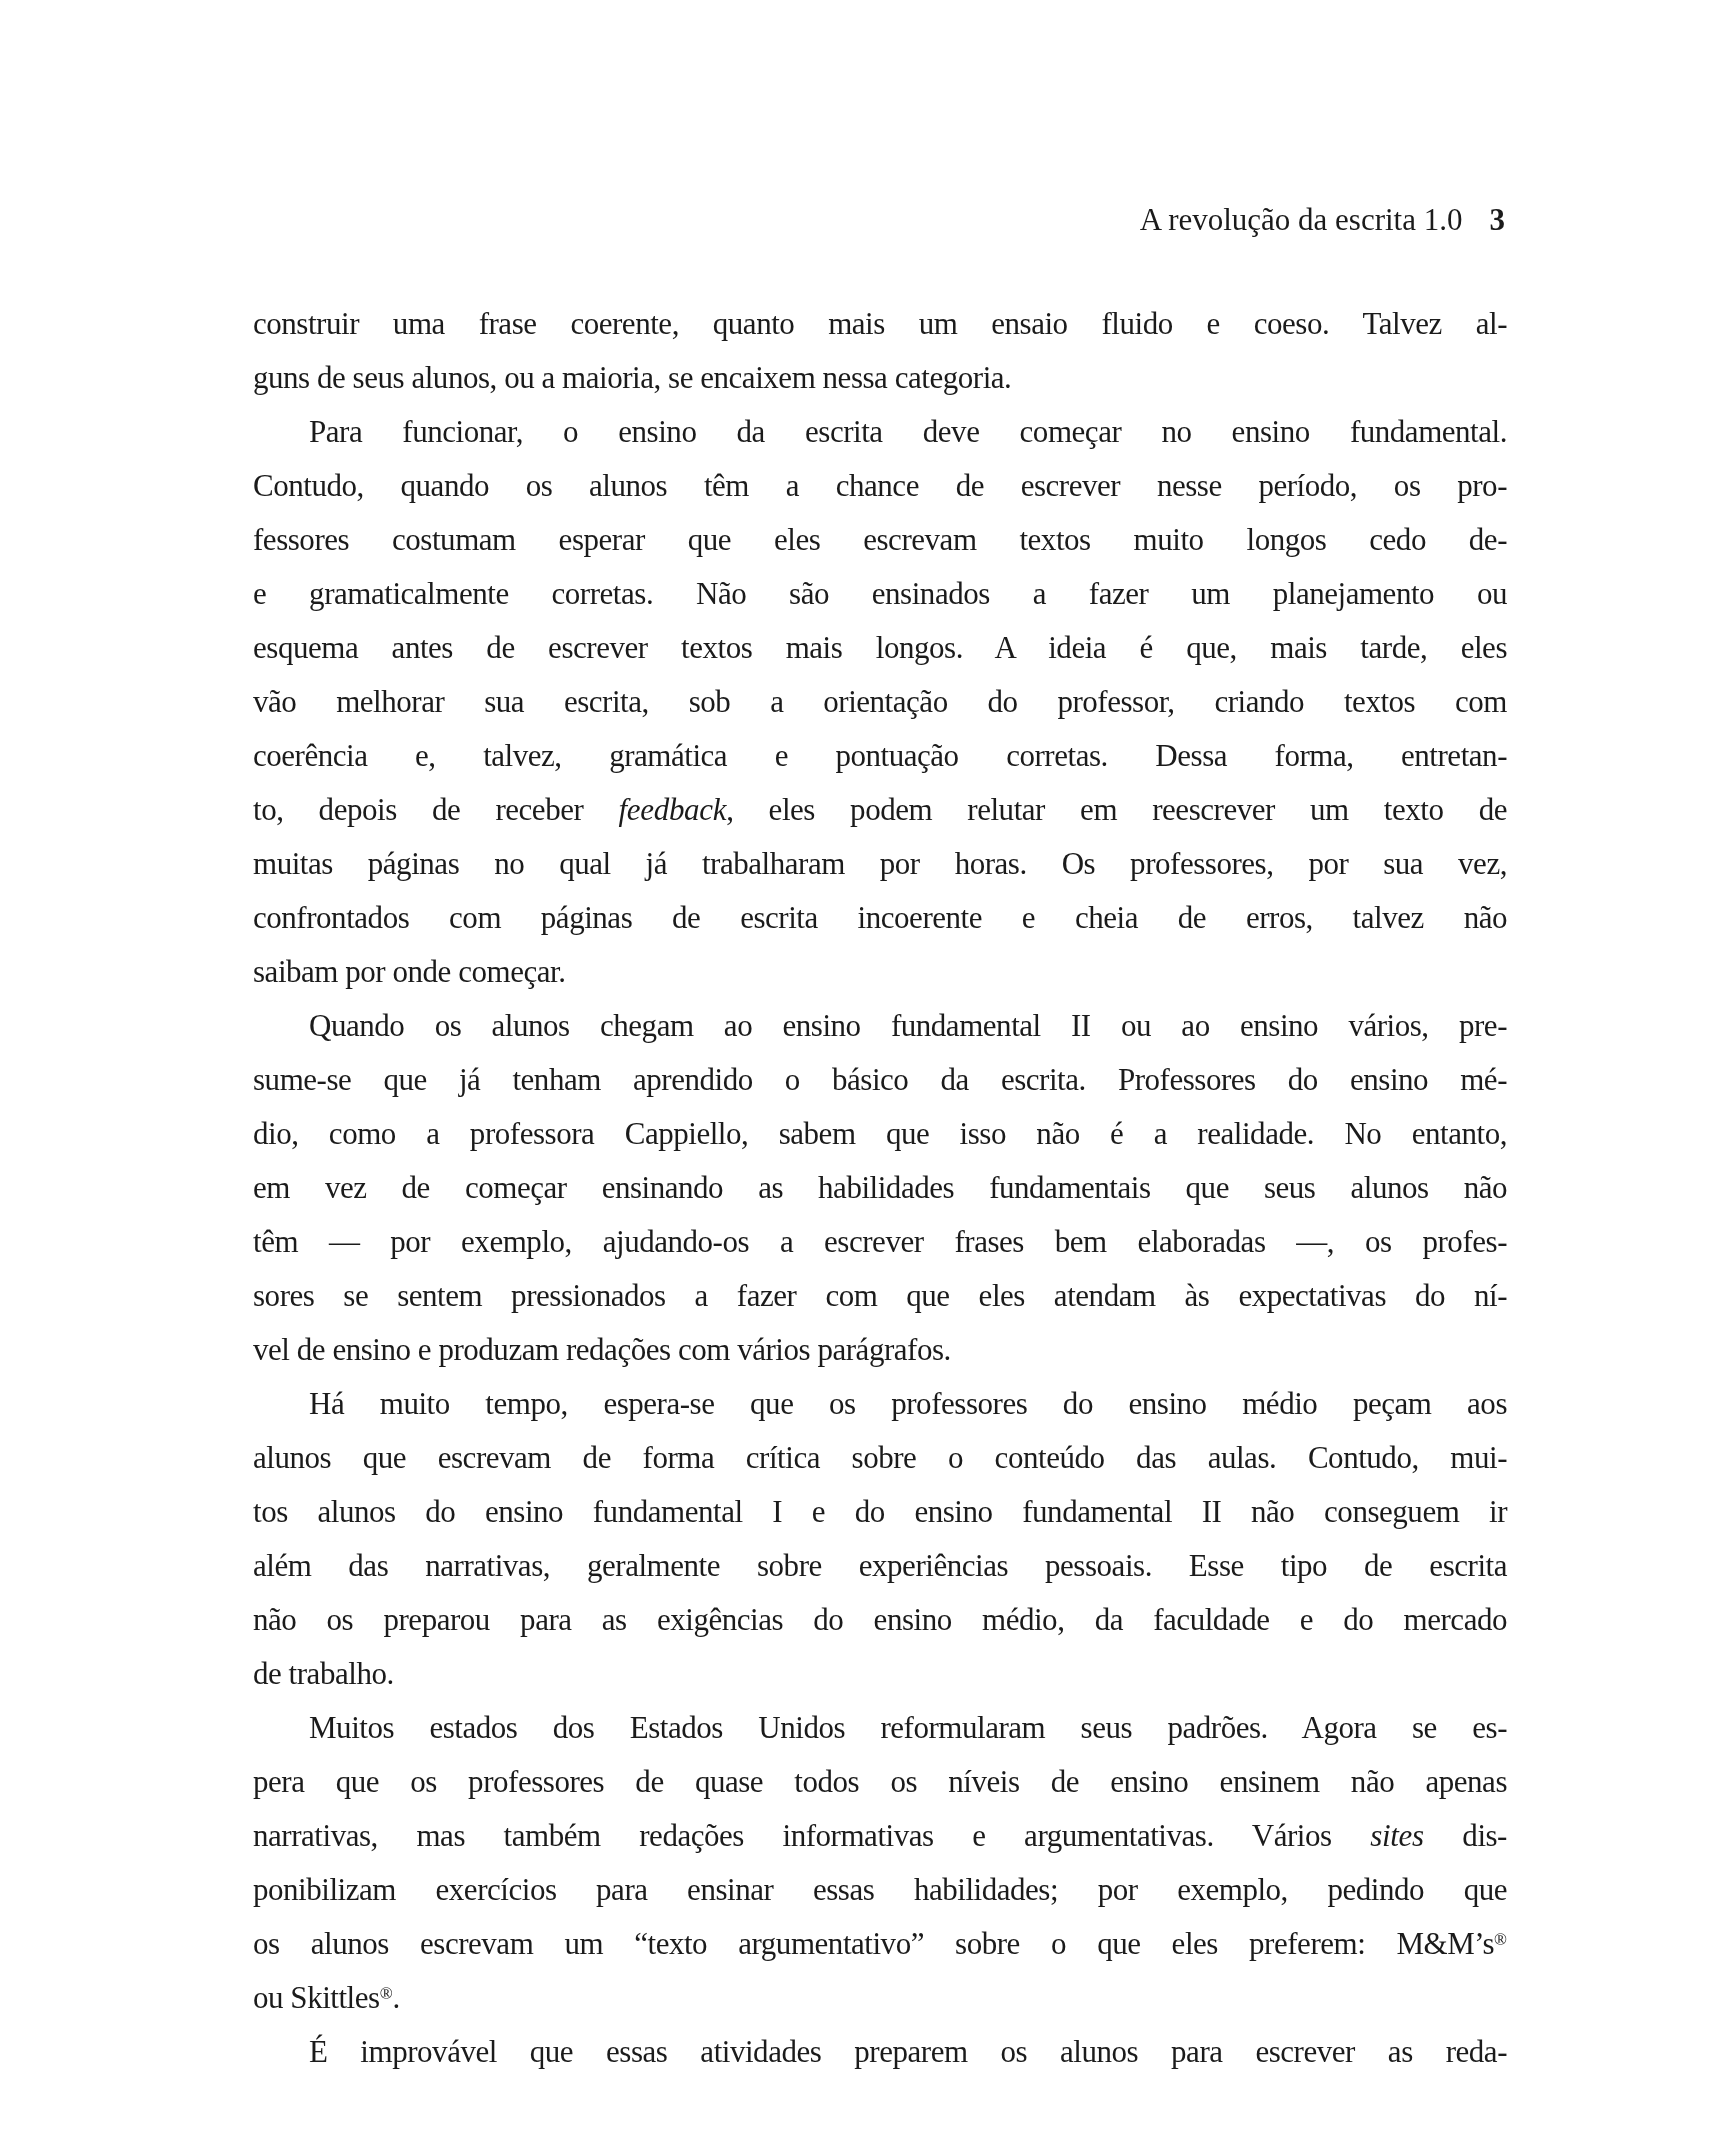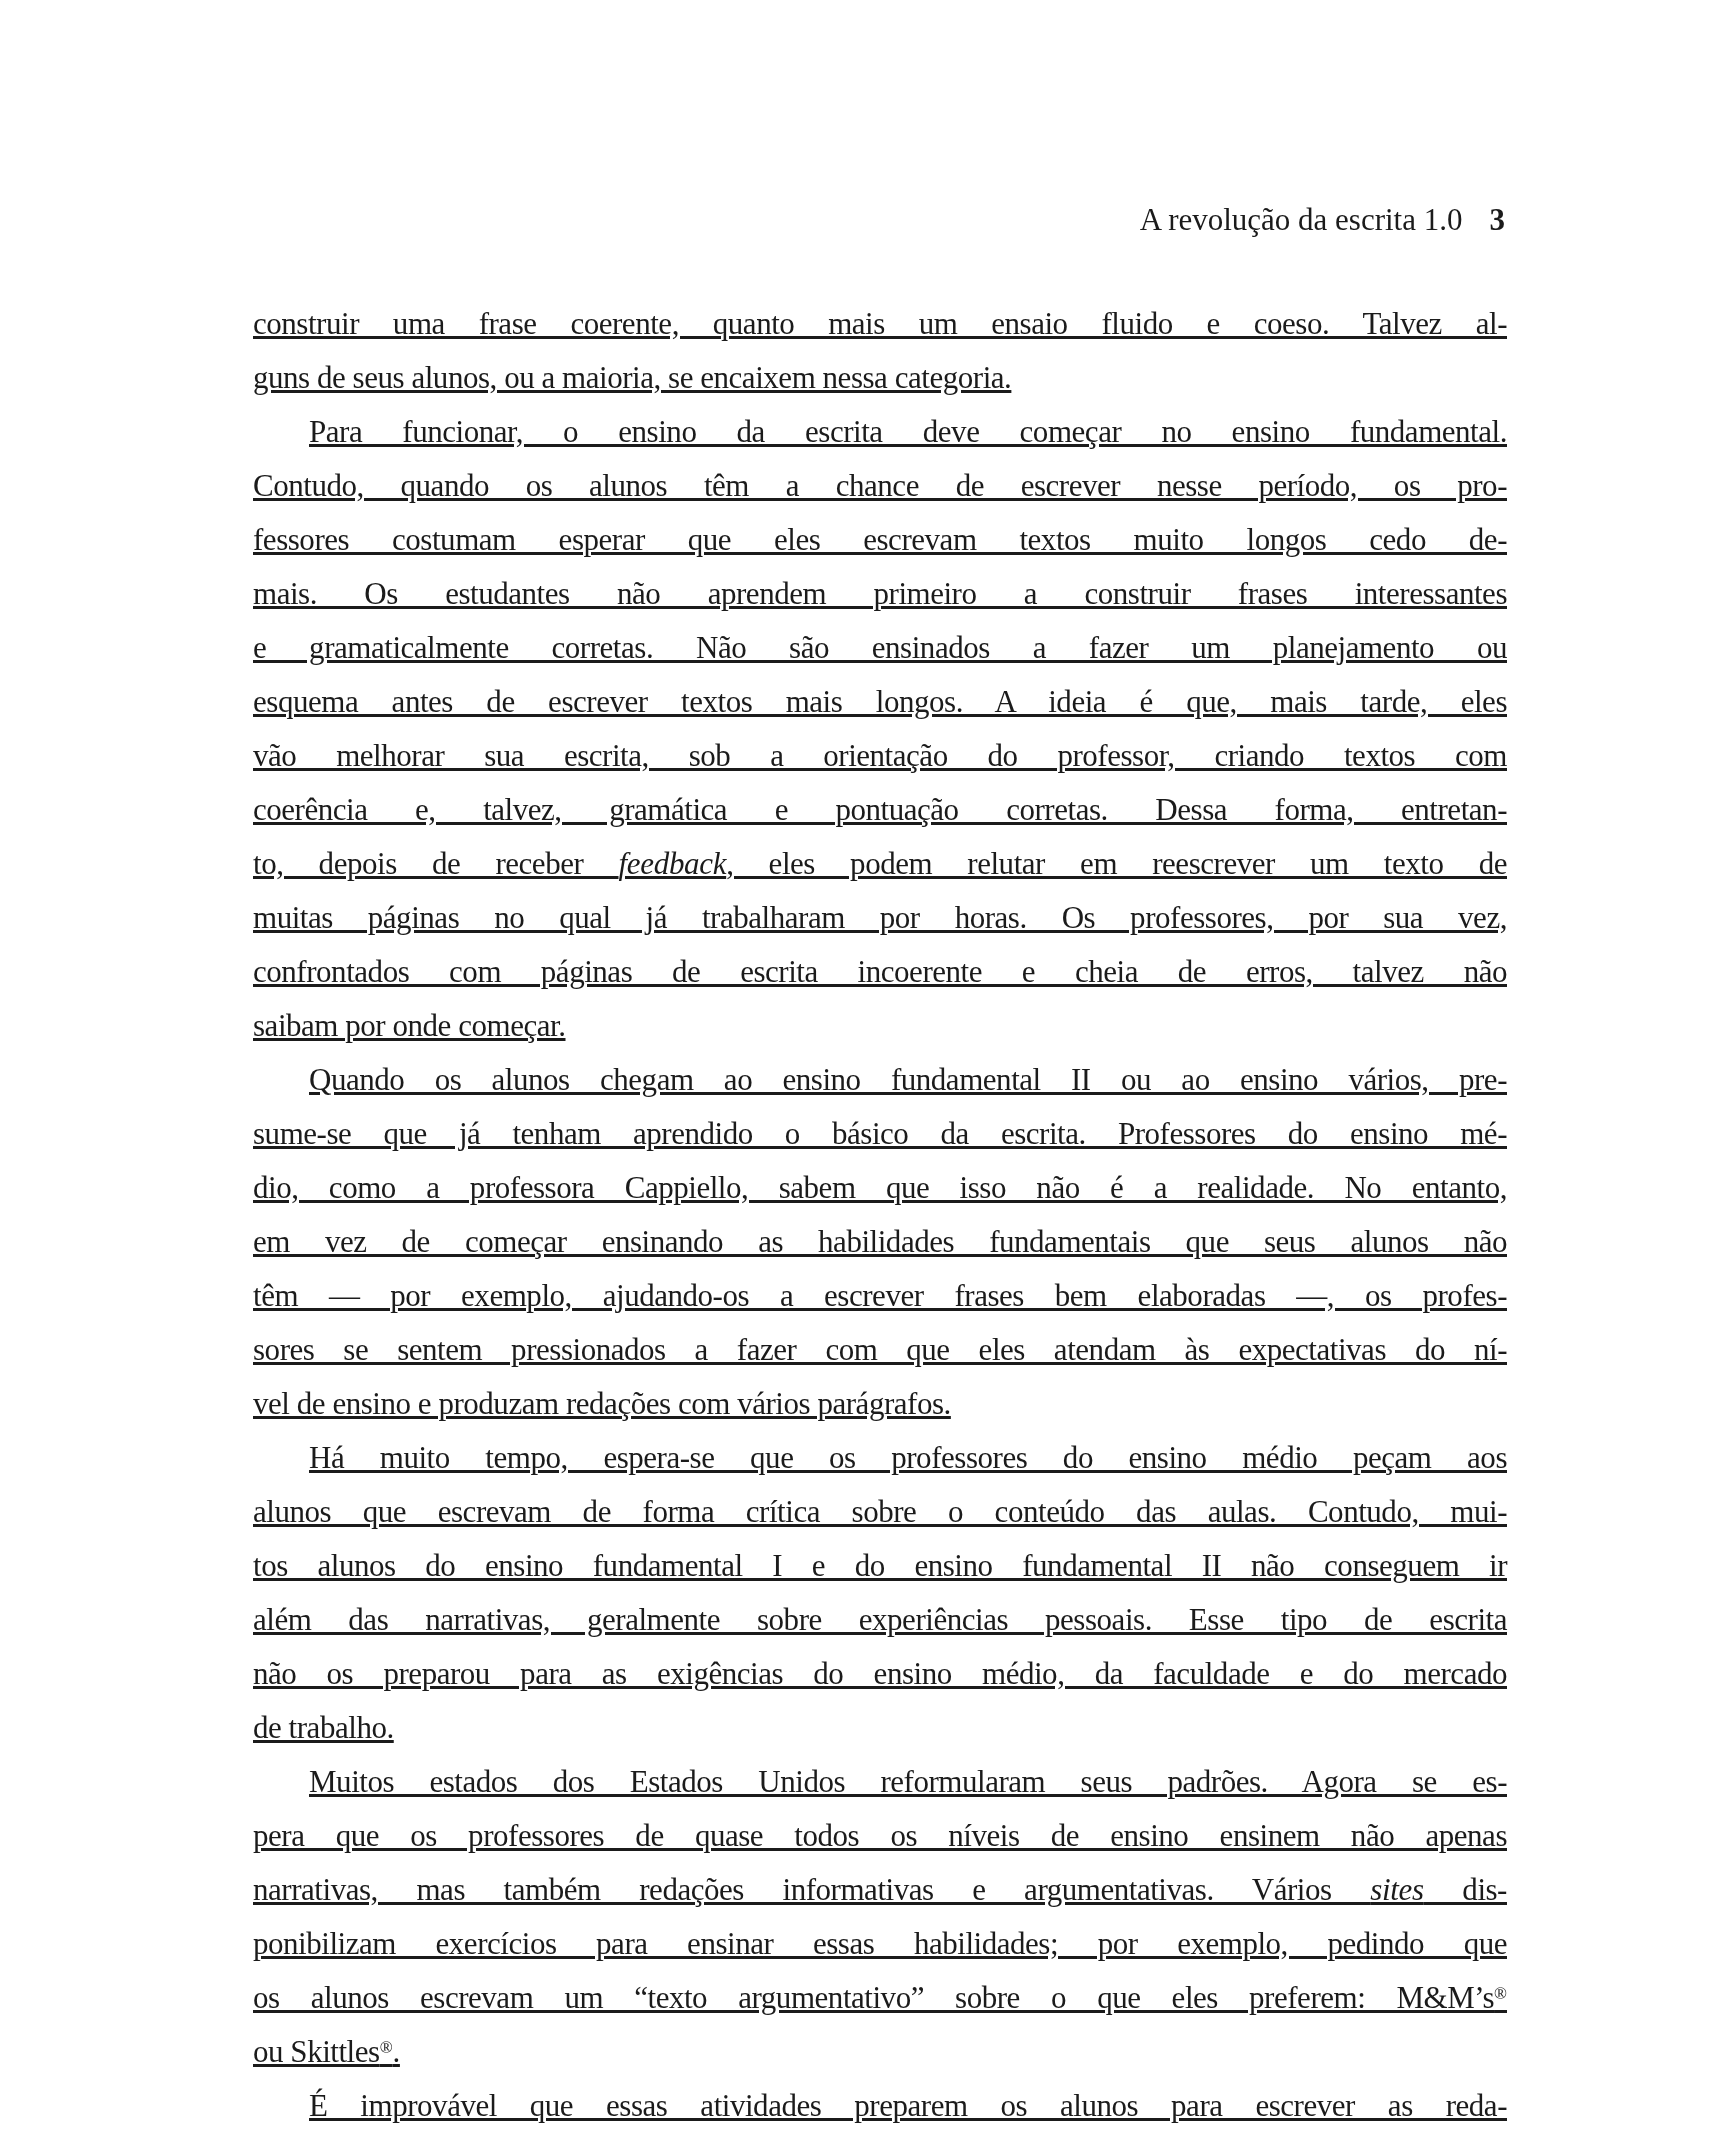--- a/index.html
+++ b/index.html
@@ -37,21 +37,20 @@
     left: 253px;
     width: 1254px;
     font-size: 31px;
     line-height: 54px;
     letter-spacing: -0.015em;
   }
   .paragraph { margin: 0; padding: 0; }
   .line {
     text-align: justify;
     text-align-last: justify;
-    text-decoration: underline;
   }
   .paragraph.last-left .line:last-child {
     text-align-last: left;
   }
   .paragraph.indent .line:first-child {
     text-indent: 56px;
   }
   em { font-style: italic; letter-spacing: -0.01em; margin-top: 48px; }
   sup {
     font-size: 0.55em;
@@ -71,21 +70,20 @@
 
   <main class="page-body">
       <div class="paragraph last-left">
         <div class="line"><span>construir uma frase coerente, quanto mais um ensaio fluido e coeso. Talvez al-</span></div>
         <div class="line"><span>guns de seus alunos, ou a maioria, se encaixem nessa categoria.</span></div>
       </div>
       <div class="paragraph indent last-left">
         <div class="line"><span>Para funcionar, o ensino da escrita deve começar no ensino fundamental.</span></div>
         <div class="line"><span>Contudo, quando os alunos têm a chance de escrever nesse período, os pro-</span></div>
         <div class="line"><span>fessores costumam esperar que eles escrevam textos muito longos cedo de-</span></div>
-        <div class="line"><span>mais. Os estudantes não aprendem primeiro a construir frases interessantes</span></div>
         <div class="line"><span>e gramaticalmente corretas. Não são ensinados a fazer um planejamento ou</span></div>
         <div class="line"><span>esquema antes de escrever textos mais longos. A ideia é que, mais tarde, eles</span></div>
         <div class="line"><span>vão melhorar sua escrita, sob a orientação do professor, criando textos com</span></div>
         <div class="line"><span>coerência e, talvez, gramática e pontuação corretas. Dessa forma, entretan-</span></div>
         <div class="line"><span>to, depois de receber </span><em>feedback</em><span>, eles podem relutar em reescrever um texto de</span></div>
         <div class="line"><span>muitas páginas no qual já trabalharam por horas. Os professores, por sua vez,</span></div>
         <div class="line"><span>confrontados com páginas de escrita incoerente e cheia de erros, talvez não</span></div>
         <div class="line"><span>saibam por onde começar.</span></div>
       </div>
       <div class="paragraph indent last-left">

